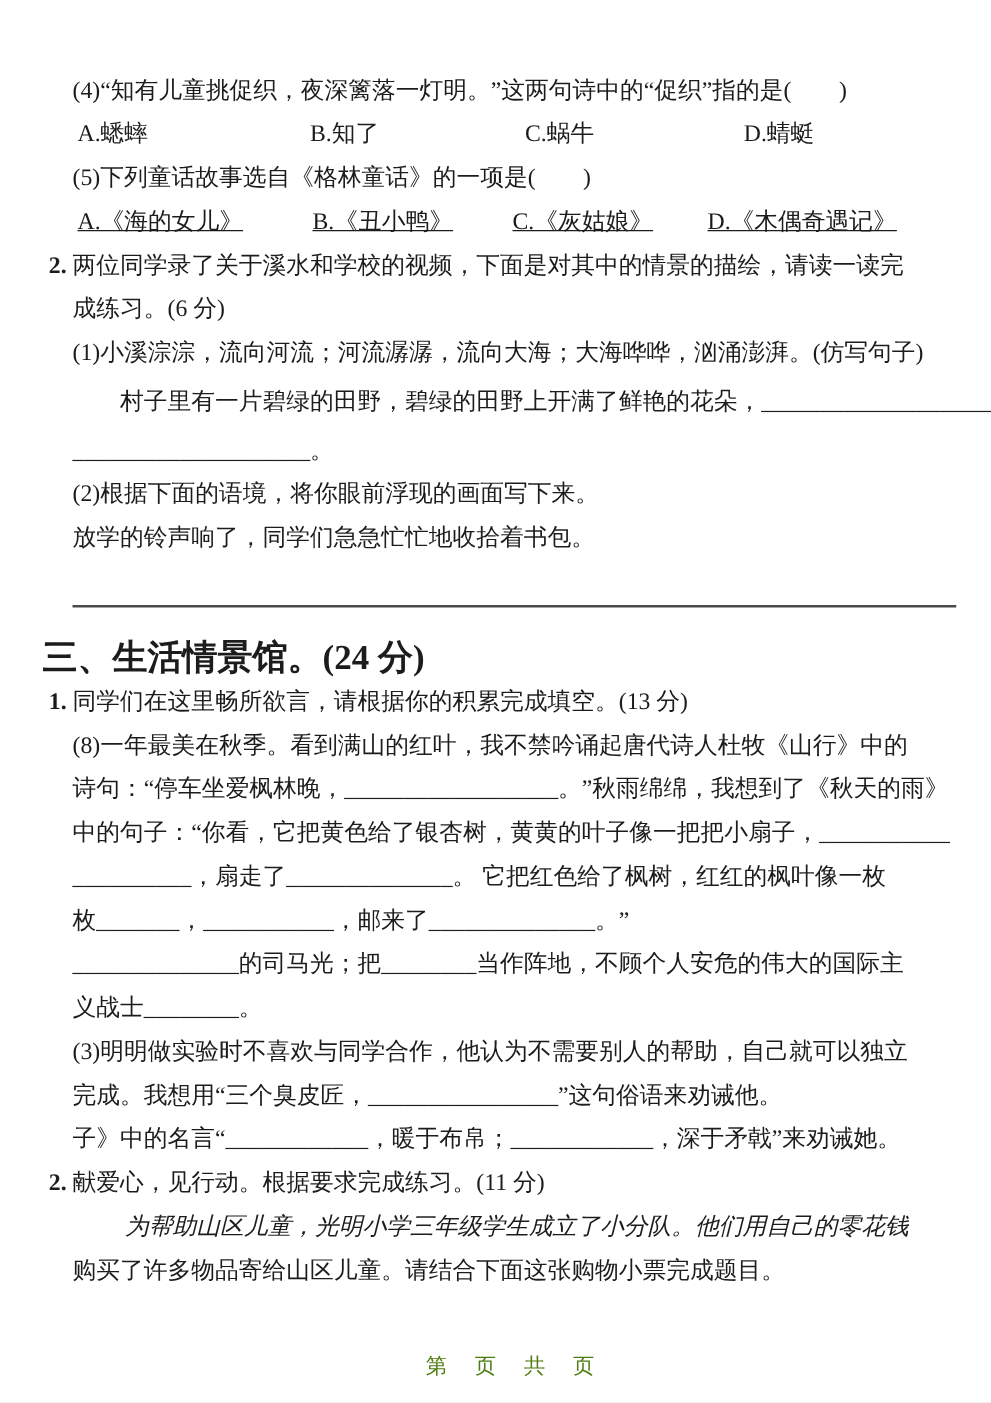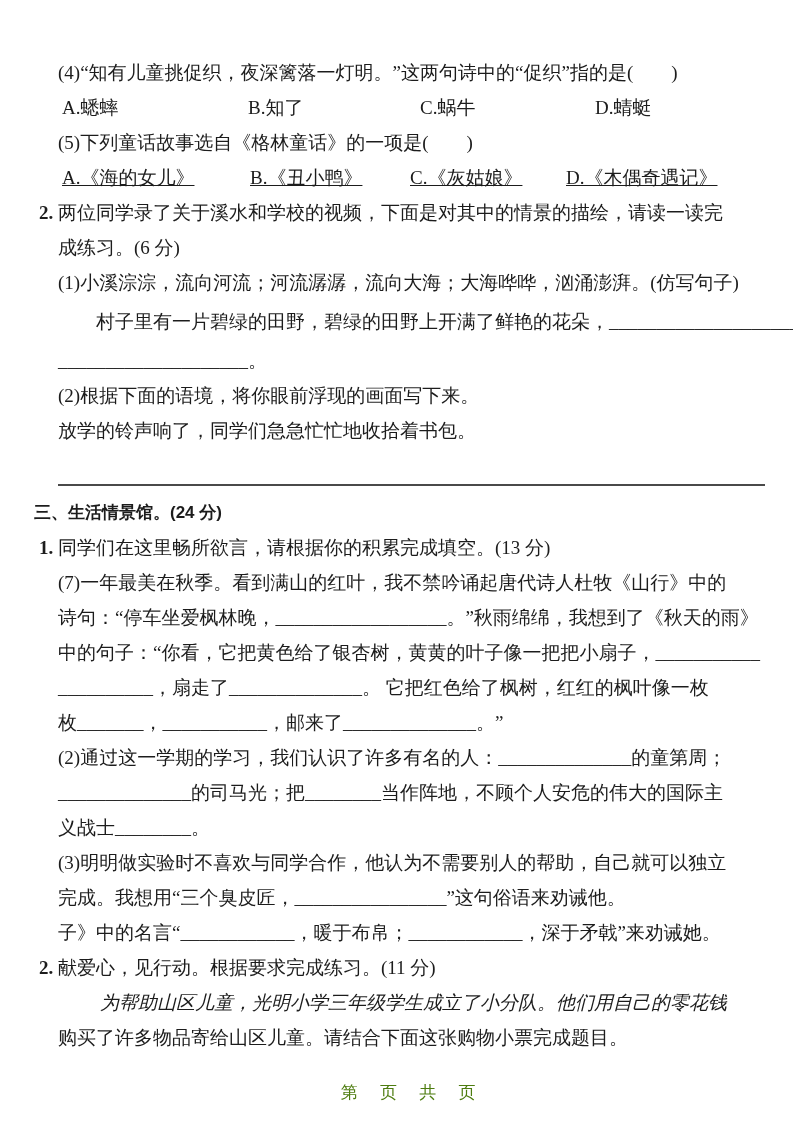--- a/index.html
+++ b/index.html
@@ -31,25 +31,25 @@
   .options.row2 { grid-template-columns: 188px 160px 156px auto; text-decoration: underline; }
   .model-indent { padding-left: 38px; }
   .para-indent { padding-left: 42px; font-style: italic; }
   .gap-top { margin-top: 4px; }
   .answer-line {
     height: 24px; width: 707px;
     border-bottom: 2px solid #4a4a4a;
     margin-top: 12px;
   }
   .section-heading {
-    font-family: Liberation Sans, sans-serif;
+    font-family: Liberation Serif, serif;
     font-weight: bold;
-    font-size: 17px;
+    font-size: 28px;
     margin-left: -24px;
-    margin-top: 9px;
+    margin-top: 23px;
     white-space: pre;
   }
   .footer {
     position: absolute; bottom: 12px; left: 0;
     width: 100%;
     text-align: center;
     font-size: 17px;
     letter-spacing: 9px;
     color: #4d7c0f;
     white-space: pre;
@@ -86,26 +86,25 @@
       <div class="line">(2)根据下面的语境，将你眼前浮现的画面写下来。</div>
       <div class="line">放学的铃声响了，同学们急急忙忙地收拾着书包。</div>
       <div class="answer-line"></div>
     </div>
 
     <div class="section-heading">三、生活情景馆。(24 分)</div>
 
     <div class="q">
       <span class="qnum">1.</span>
       <div class="line">同学们在这里畅所欲言，请根据你的积累完成填空。(13 分)</div>
-      <div class="line">(7)一年最美在秋季。看到满山的红叶，我不禁吟诵起唐代诗人杜牧《山行》中的</div>
+      <div class="line">(8)一年最美在秋季。看到满山的红叶，我不禁吟诵起唐代诗人杜牧《山行》中的</div>
       <div class="line">诗句：“停车坐爱枫林晚，__________________。”秋雨绵绵，我想到了《秋天的雨》</div>
       <div class="line">中的句子：“你看，它把黄色给了银杏树，黄黄的叶子像一把把小扇子，___________</div>
       <div class="line">__________，扇走了______________。 它把红色给了枫树，红红的枫叶像一枚</div>
       <div class="line">枚_______，___________，邮来了______________。”</div>
-      <div class="line">(2)通过这一学期的学习，我们认识了许多有名的人：______________的童第周；</div>
       <div class="line">______________的司马光；把________当作阵地，不顾个人安危的伟大的国际主</div>
       <div class="line">义战士________。</div>
       <div class="line">(3)明明做实验时不喜欢与同学合作，他认为不需要别人的帮助，自己就可以独立</div>
       <div class="line">完成。我想用“三个臭皮匠，________________”这句俗语来劝诫他。</div>
       <div class="line">子》中的名言“____________，暖于布帛；____________，深于矛戟”来劝诫她。</div>
     </div>
 
     <div class="q">
       <span class="qnum">2.</span>
       <div class="line">献爱心，见行动。根据要求完成练习。(11 分)</div>

